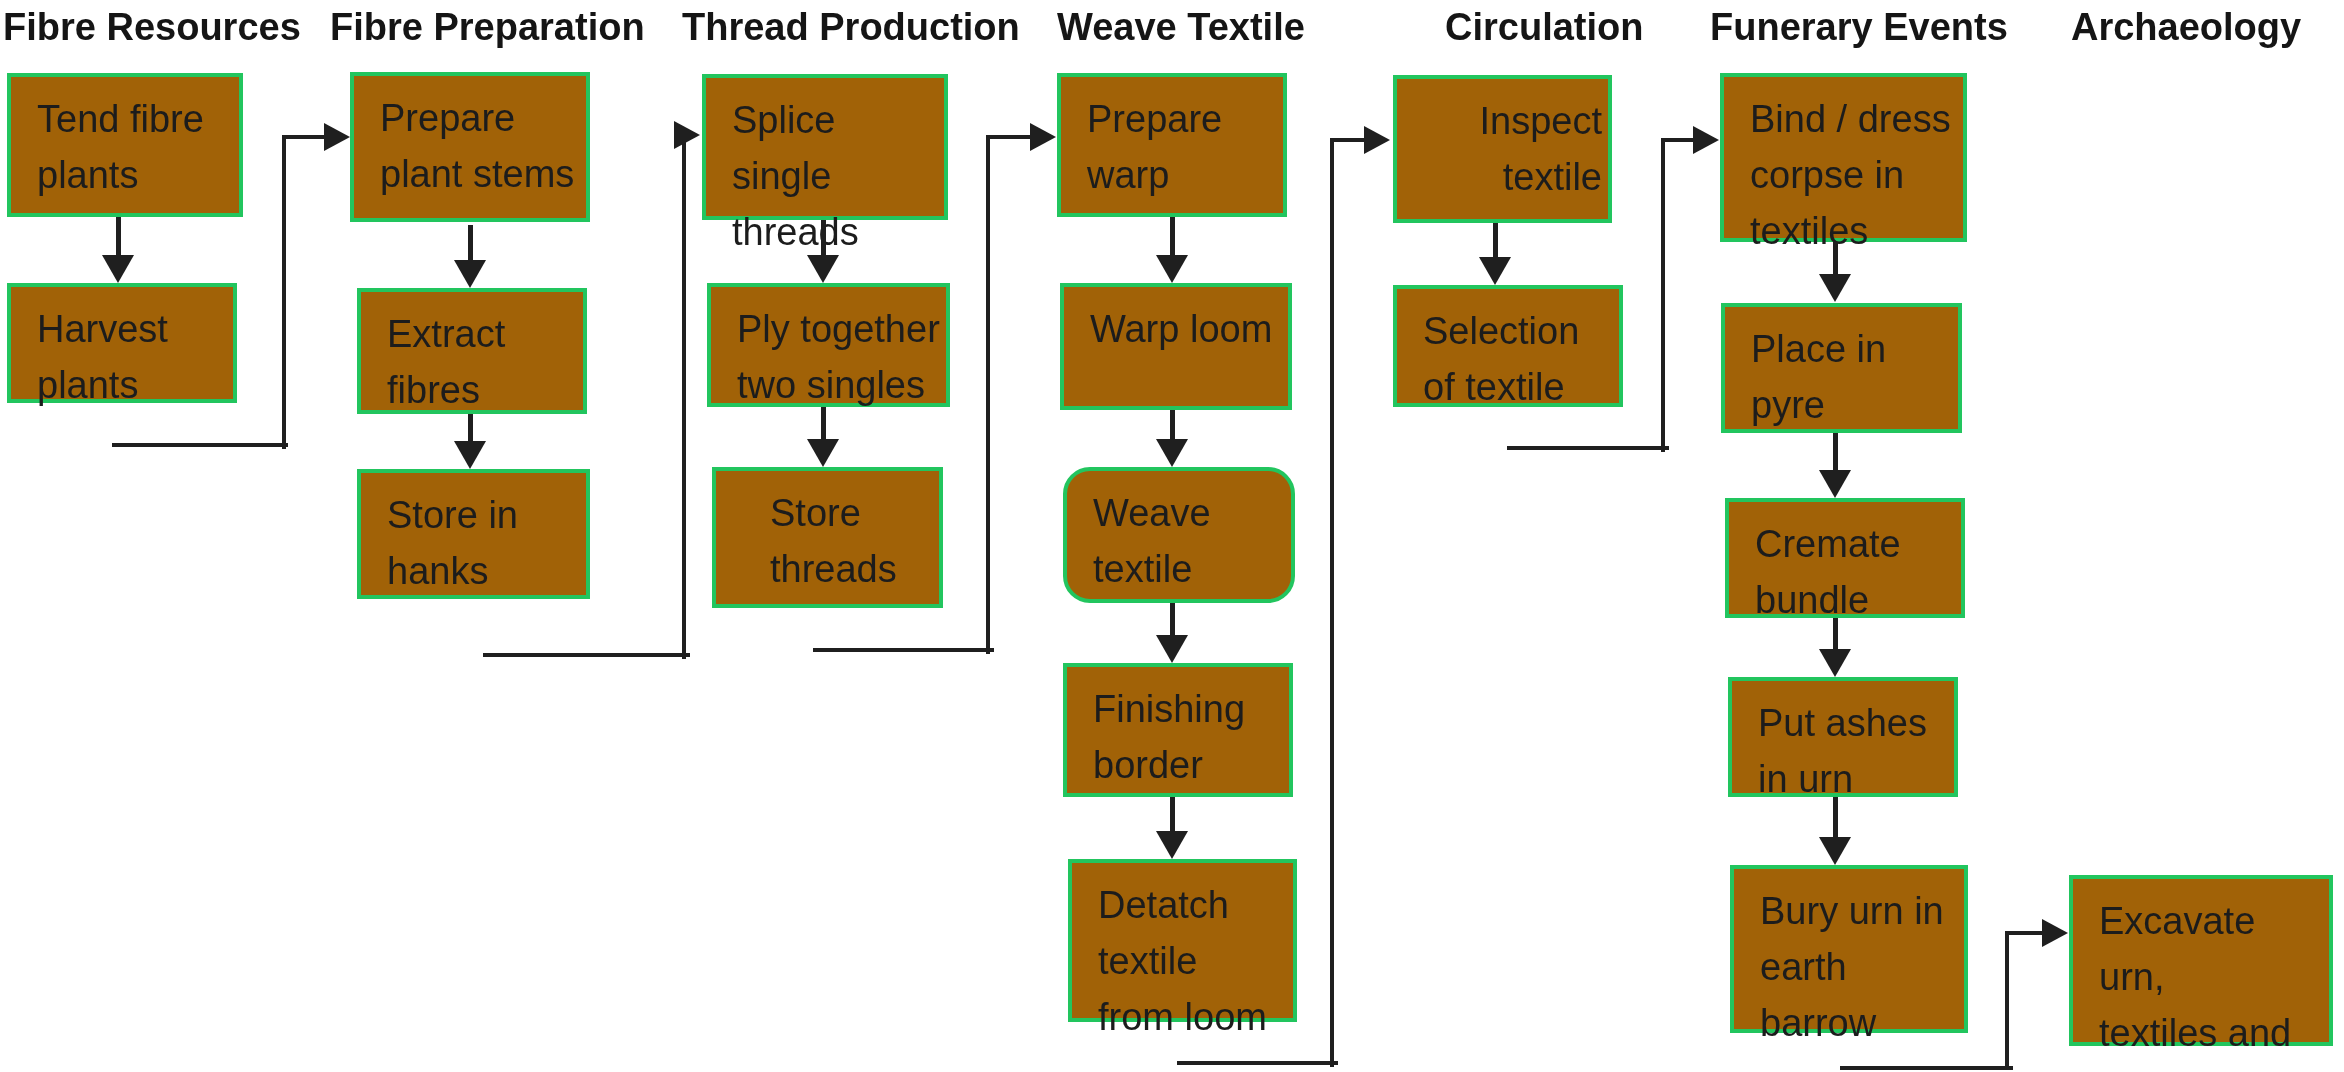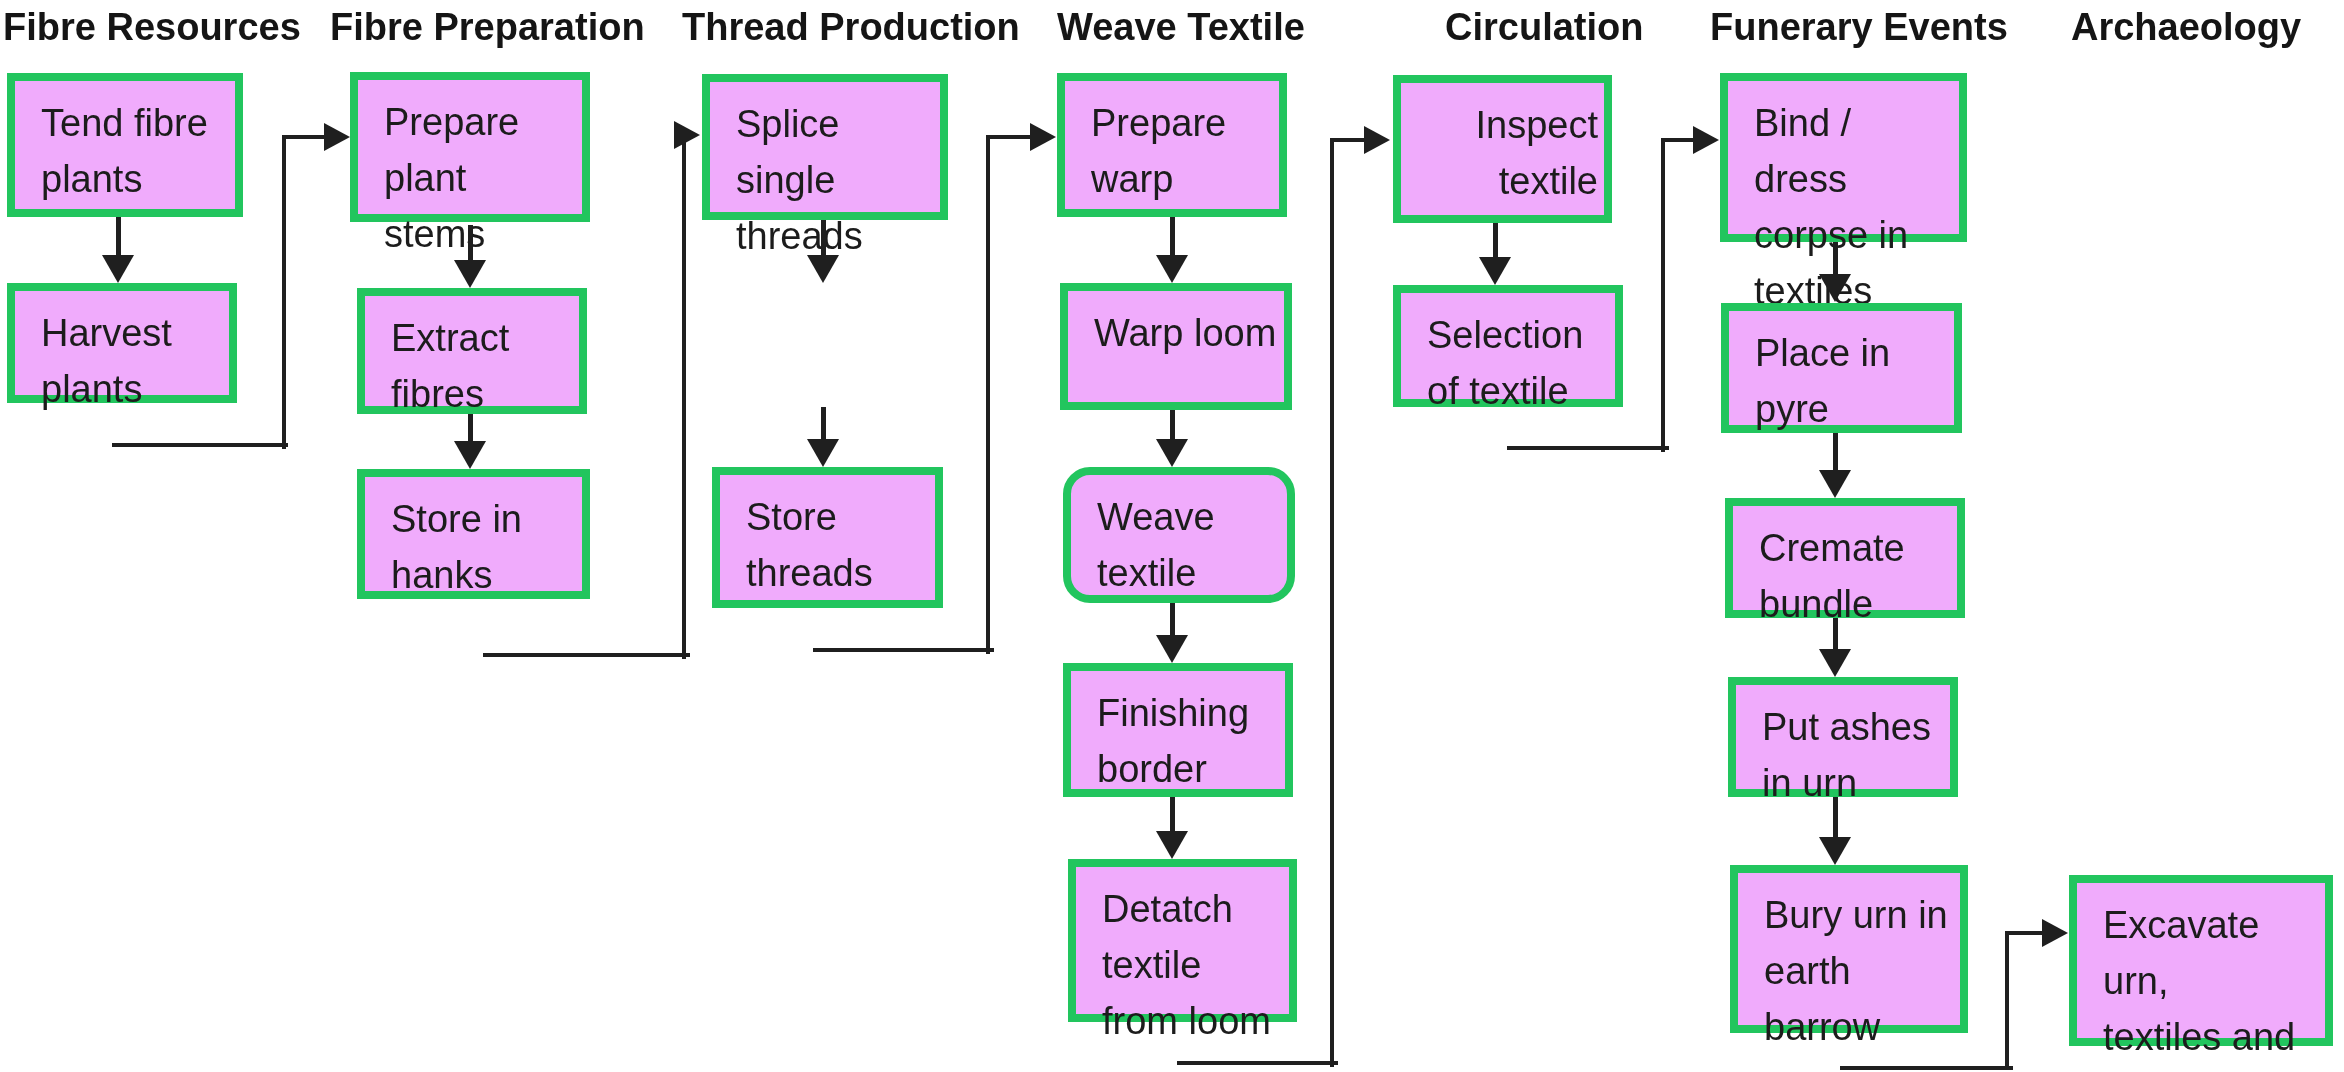--- a/index.html
+++ b/index.html
@@ -15,22 +15,22 @@
   .col-header {
     position: absolute;
     font-size: 38px;
     font-weight: bold;
     white-space: nowrap;
     letter-spacing: 0px;
     color: #151515;
   }
   .flow-box {
     position: absolute;
-    border: 8px solid #22c55e;
-    background: #f0abfc;
+    border: 4px solid #22c55e;
+    background: #a16207;
     box-sizing: border-box;
   }
   .flow-box .box-label {
     display: block;
     padding: 14px 6px 0 26px;
     font-size: 38px;
     line-height: 56px;
     white-space: pre-line;
     color: #1c1c1c;
   }
@@ -78,21 +78,25 @@
     </div>
     <div class="flow-box" style="left: 357px; top: 288px; width: 230px; height: 126px;">
       <span class="box-label">Extract
 fibres</span>
     </div>
     <div class="col-header" style="left: 682px; top: 6px;">Thread Production</div>
     <div class="flow-box" style="left: 702px; top: 74px; width: 246px; height: 146px;">
       <span class="box-label">Splice single
 threads</span>
     </div>
-    <div class="flow-box" style="left: 712px; top: 467px; width: 231px; height: 141px;">
+    <div class="flow-box" style="left: 707px; top: 283px; width: 243px; height: 124px;">
+      <span class="box-label">Ply together
+two singles</span>
+    </div>
+    <div class="flow-box" style="left: 712px; top: 467px; width: 231px; height: 141px; padding-left: 28px;">
       <span class="box-label">Store
 threads</span>
     </div>
     <div class="col-header" style="left: 1057px; top: 6px;">Weave Textile</div>
     <div class="flow-box" style="left: 1057px; top: 73px; width: 230px; height: 144px;">
       <span class="box-label">Prepare
 warp</span>
     </div>
     <div class="flow-box" style="left: 1060px; top: 283px; width: 232px; height: 127px;">
       <span class="box-label">Warp loom</span>

